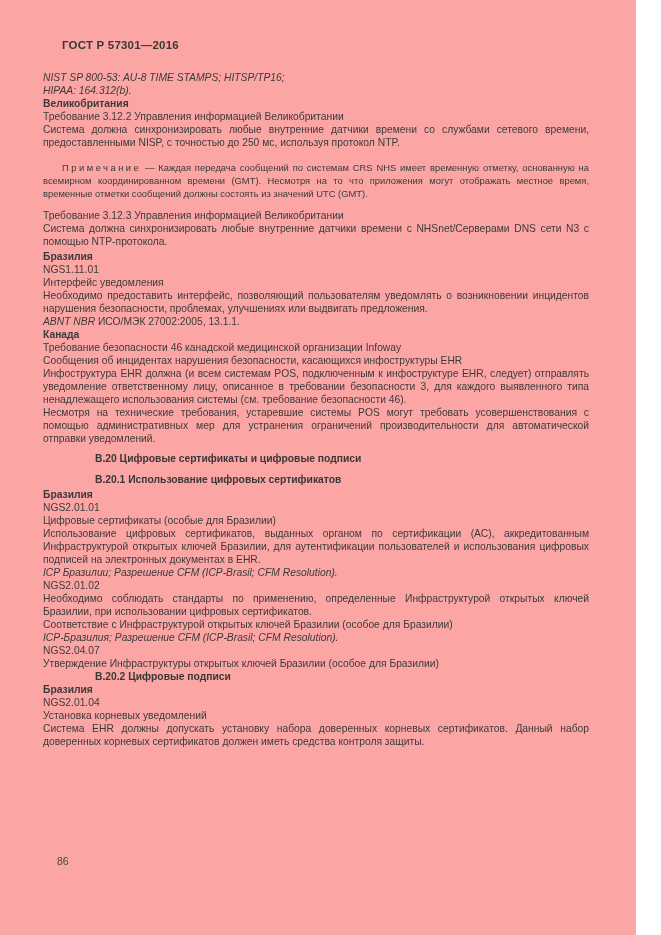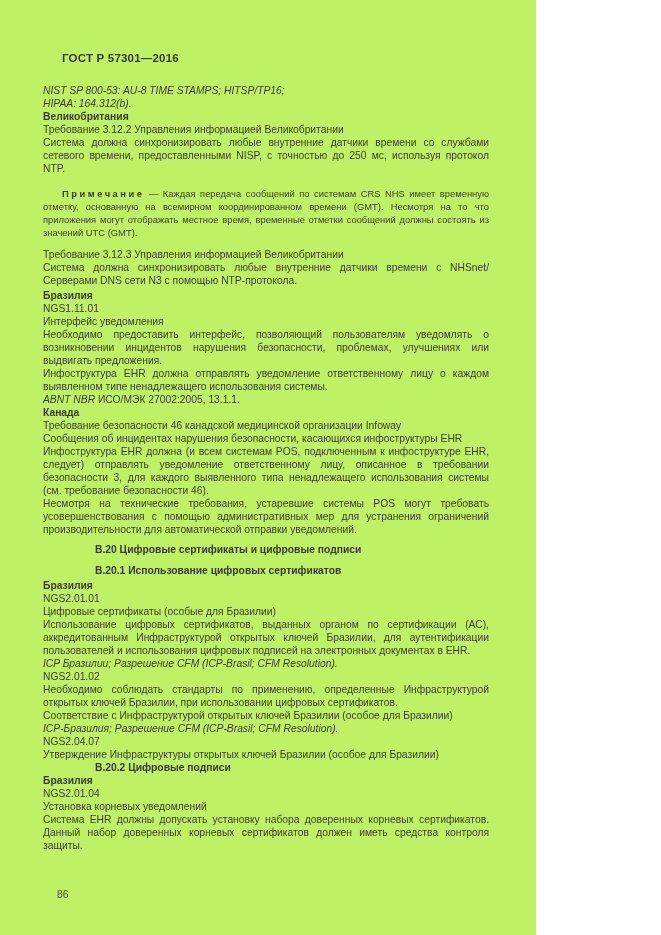--- a/index.html
+++ b/index.html
@@ -9,25 +9,25 @@
   }
   body {
     width: 661px;
     height: 935px;
     overflow: hidden;
     font-family: "Liberation Sans", "DejaVu Sans", sans-serif;
     color: #3b3b3b;
   }
   .page {
     position: relative;
-    width: 536px;
+    width: 636px;
     height: 935px;
     box-sizing: border-box;
-    padding: 52px 47px 0 43px;
-    background: #bef264;
+    padding: 39px 47px 0 43px;
+    background: #fca5a5;
   }
   .running-header {
     font-weight: bold;
     font-size: 11.5px;
     line-height: 13px;
     margin-left: 19px;
     letter-spacing: 0.2px;
     color: #383838;
   }
   .content {
@@ -54,29 +54,29 @@
   }
   .note {
     font-size: 9.4px;
     line-height: 13px;
     text-indent: 19px;
     text-align: justify;
     hyphens: auto;
     -webkit-hyphens: auto;
     margin-top: 12px !important;
   }
-  .note-label { letter-spacing: 2.5px; font-weight: bold; }
+  .note-label { letter-spacing: 2.5px; }
   .gt9 { margin-top: 9px !important; }
   .gt8 { margin-top: 8px !important; }
   .gt7 { margin-top: 7px !important; }
   .gt2 { margin-top: 2px !important; }
   .page-number {
     position: absolute;
     left: 57px;
-    top: 888px;
+    top: 855px;
     font-size: 10.5px;
     color: #4a4a4a;
   }
 </style>
 </head>
 <body>
 
 <div class="page">
 
   <div class="running-header">ГОСТ Р 57301—2016</div>
@@ -91,21 +91,20 @@
 
     <p class="note"><span class="note-label">Примечание</span> <span>—  Каждая передача сообщений по системам CRS NHS имеет временную отметку, основанную на всемирном координированном времени (GMT). Несмотря на то что приложения могут отображать местное время, временные отметки сообщений должны состоять из значений UTC (GMT).</span></p>
 
     <p class="indent gt9">Требование 3.12.3 Управления информацией Великобритании</p>
     <p class="indent just">Система должна синхронизировать любые внутренние датчики времени с NHSnet/Серверами DNS сети N3 с помощью NTP-протокола.</p>
 
     <p class="indent bold gt2">Бразилия</p>
     <p class="indent">NGS1.11.01</p>
     <p class="indent">Интерфейс уведомления</p>
     <p class="indent just">Необходимо предоставить интерфейс, позволяющий пользователям уведомлять о возникновении инцидентов нарушения безопасности, проблемах, улучшениях или выдвигать предложения.</p>
-    <p class="indent just">Инфоструктура EHR должна отправлять уведомление ответственному лицу о каждом выявленном типе ненадлежащего использования системы.</p>
     <p class="indent"><span class="italic">ABNT NBR</span><span> ИСО/МЭК 27002:2005, 13.1.1.</span></p>
     <p class="indent bold">Канада</p>
     <p class="indent">Требование безопасности 46 канадской медицинской организации Infoway</p>
     <p class="indent">Сообщения об инцидентах нарушения безопасности, касающихся инфоструктуры EHR</p>
     <p class="indent just">Инфоструктура EHR должна (и всем системам POS, подключенным к инфоструктуре EHR, следует) отправлять уведомление ответственному лицу, описанное в требовании безопасности 3, для каждого выявленного типа ненадлежащего использования системы (см. требование безопасности 46).</p>
     <p class="indent just">Несмотря на технические требования, устаревшие системы POS могут требовать усовершенствования с помощью административных мер для устранения ограничений производительности для автоматической отправки уведомлений.</p>
 
     <p class="indent heading gt7">В.20 Цифровые сертификаты и цифровые подписи</p>
 
     <p class="indent heading gt8">В.20.1 Использование цифровых сертификатов</p>

